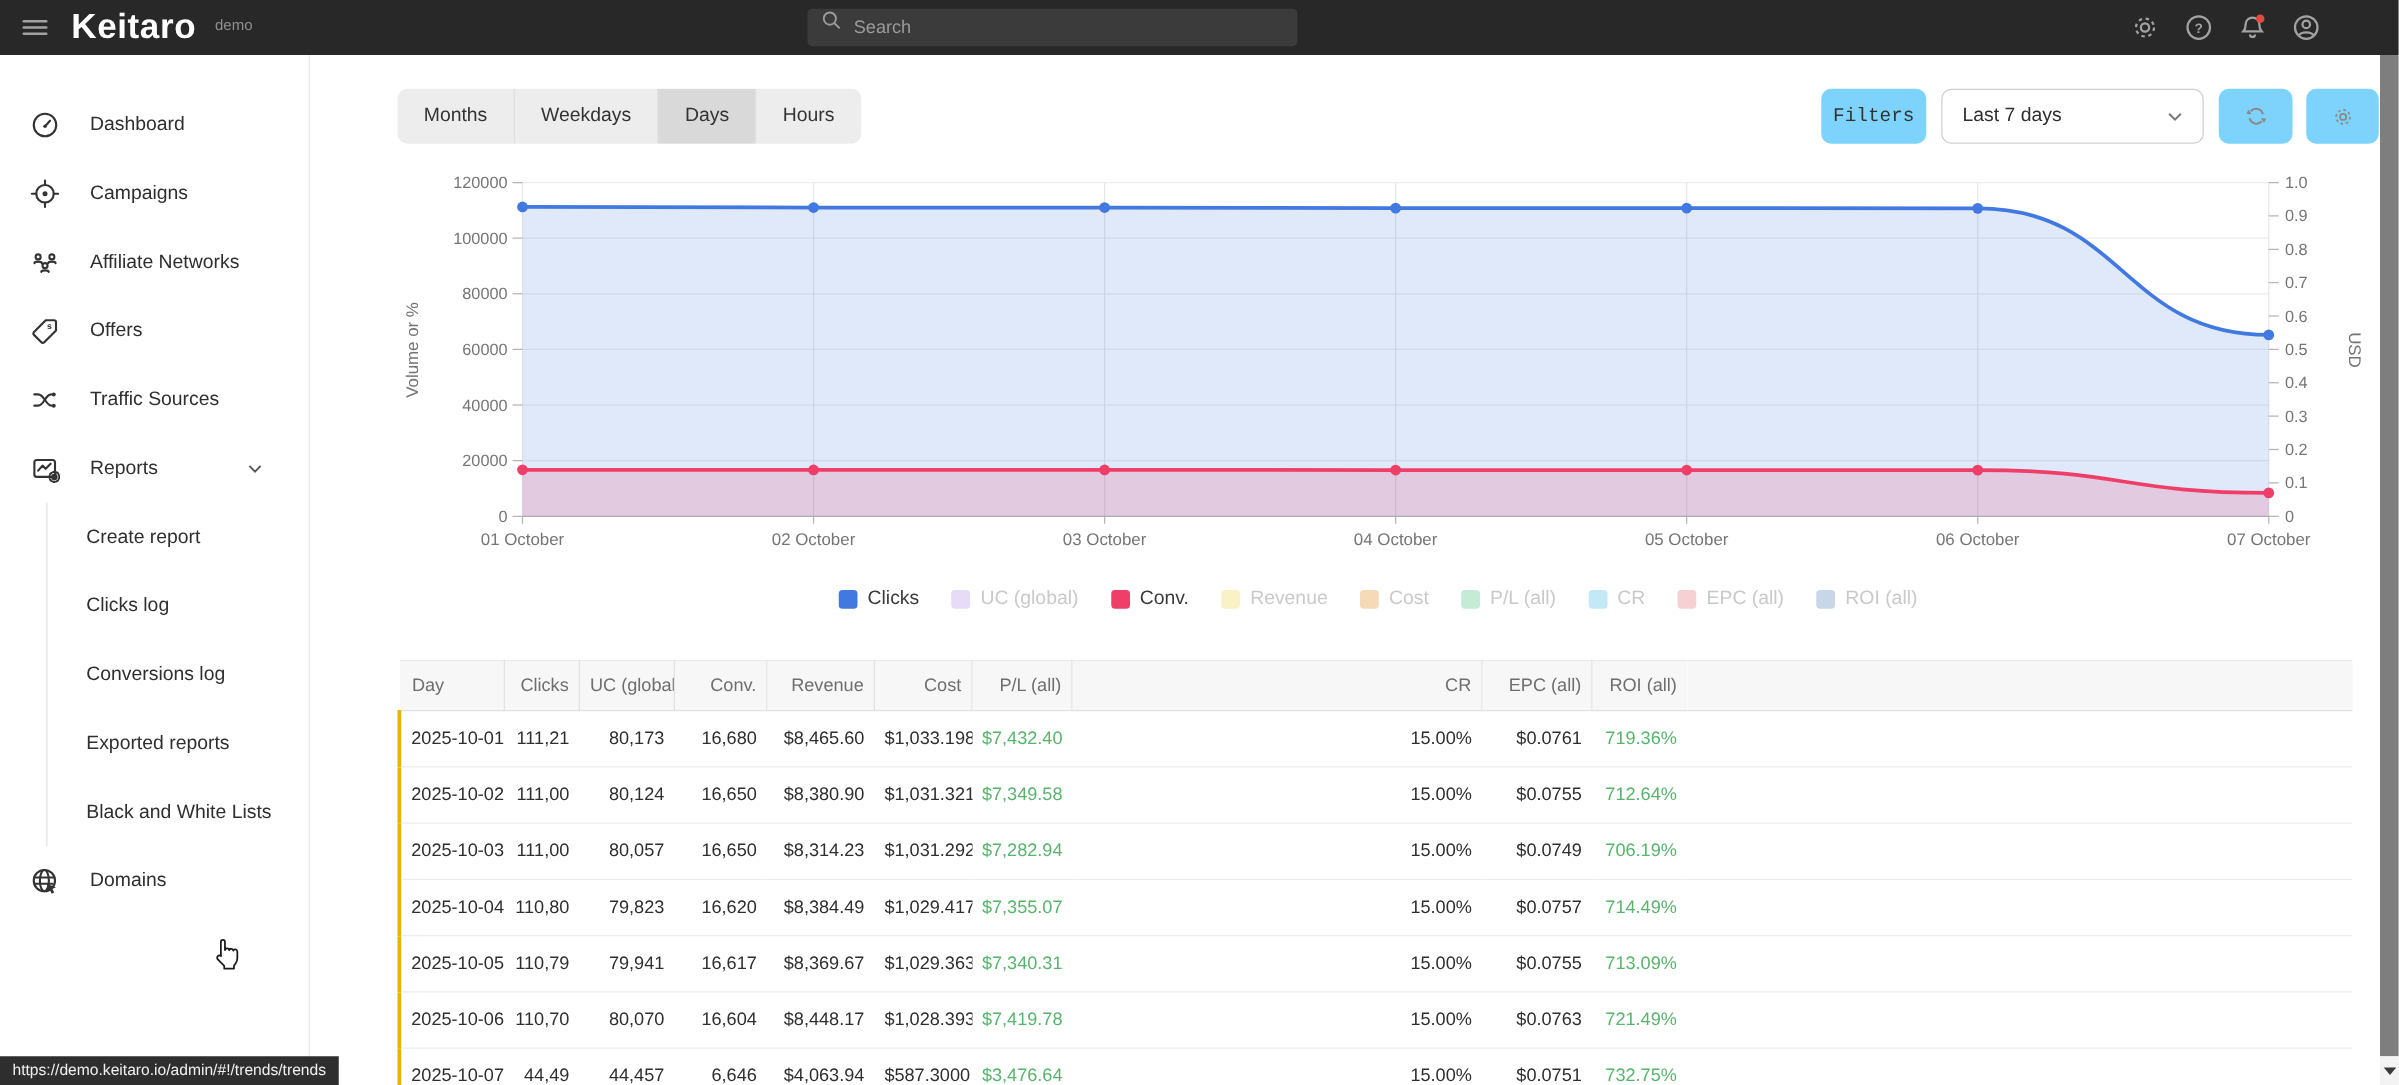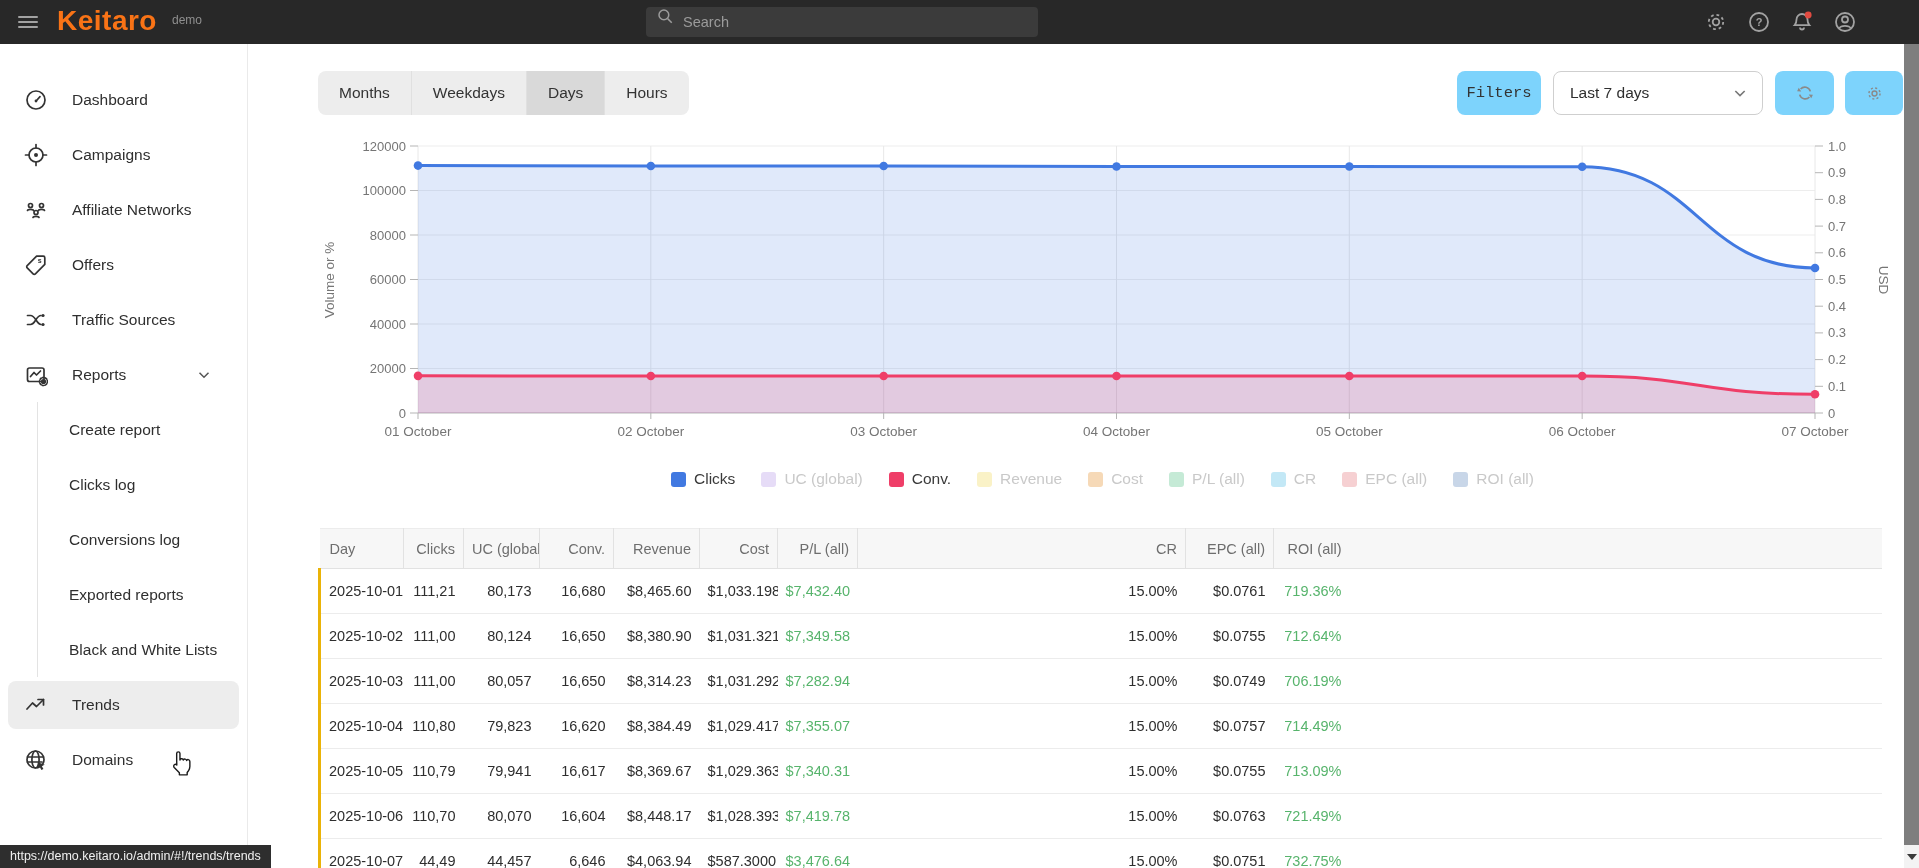--- a/index.html
+++ b/index.html
@@ -4,21 +4,21 @@
 <style>
   * { margin:0; padding:0; box-sizing:border-box; }
   html,body { width:1919px; height:868px; overflow:hidden; background:#fff;
     font-family:"Liberation Sans", sans-serif; }
   #screen { position:relative; width:1919px; height:868px; overflow:hidden; }
 
   
   .topbar { position:absolute; top:0; left:0; width:1919px; height:44px; background:#282828; z-index:30; }
   .hamburger { position:absolute; left:18px; top:13px; width:20px; height:18px; cursor:pointer; }
   .hamburger span { display:block; height:2px; background:#a2a2a2; margin:3px 0; border-radius:1px; }
-  .logo { position:absolute; left:57px; top:5px; font-size:28px; font-weight:bold; color:#f97316; letter-spacing:.5px; cursor:pointer; }
+  .logo { position:absolute; left:57px; top:5px; font-size:28px; font-weight:bold; color:#ffffff; letter-spacing:.5px; cursor:pointer; }
   .env { position:absolute; left:172px; top:13px; font-size:12px; color:#8f8f8f; }
   .searchbox { position:absolute; left:598px; top:7px; width:392px; height:30px; background:#3b3b3b; border-radius:4px; display:flex; padding:0 10px;margin-left:48px; }
   .searchbox svg { flex:0 0 auto; }
   .search-input { flex:1; margin-left:9px; background:transparent; border:none; outline:none; color:#d7d7d7; font-size:14.5px; font-family:"Liberation Sans",sans-serif; }
   .search-input::placeholder { color:#9b9b9b; }
   .tb-icons { position:absolute; right:62px; top:0; height:44px; display:flex; align-items:center; gap:19px; }
   .tb-icon { width:24px; height:24px; position:relative; cursor:pointer; }
 
   
   .sidebar { position:absolute; top:44px; left:0; width:248px; bottom:0; background:#fff; border-right:1px solid #eaeaea; padding-top:28px; z-index:10; }
@@ -179,27 +179,20 @@
           <span class="nav-chevron"><svg width="18" height="18" viewBox="0 0 24 24" fill="none" stroke="#555" stroke-width="2">
               <polyline points="6,9 12,15 18,9"></polyline>
             </svg></span>
         </div>
         <div class="sub-wrap">
           <div class="sub-item">Create report</div>
           <div class="sub-item">Clicks log</div>
           <div class="sub-item">Conversions log</div>
           <div class="sub-item">Exported reports</div>
           <div class="sub-item">Black and White Lists</div>
-        </div>
-        <div class="nav-item active">
-          <span class="nav-icon"><svg width="24" height="24" viewBox="0 0 24 24" fill="none" stroke="#333" stroke-width="1.7" stroke-linecap="round" stroke-linejoin="round">
-              <polyline points="3,16 8.5,10 12.5,13.5 19.5,6.5"></polyline>
-              <polyline points="14,6.5 19.5,6.5 19.5,12"></polyline>
-            </svg></span>
-          <span class="nav-label">Trends</span>
         </div>
         <div class="nav-item">
           <span class="nav-icon"><svg width="24" height="24" viewBox="0 0 24 24" fill="none" stroke="#333" stroke-width="1.7" stroke-linecap="round" stroke-linejoin="round">
               <circle cx="11.5" cy="11.5" r="8.5"></circle>
               <ellipse cx="11.5" cy="11.5" rx="3.6" ry="8.5"></ellipse>
               <line x1="3.5" y1="9" x2="19.5" y2="9"></line>
               <line x1="3.5" y1="14" x2="18" y2="14"></line>
               <path d="M13.8 14.2l7 2.6-3 1.1 1.6 3-2 1-1.6-3-2.3 2.1z" fill="#333" stroke="none"></path>
             </svg></span>
           <span class="nav-label">Domains</span>

